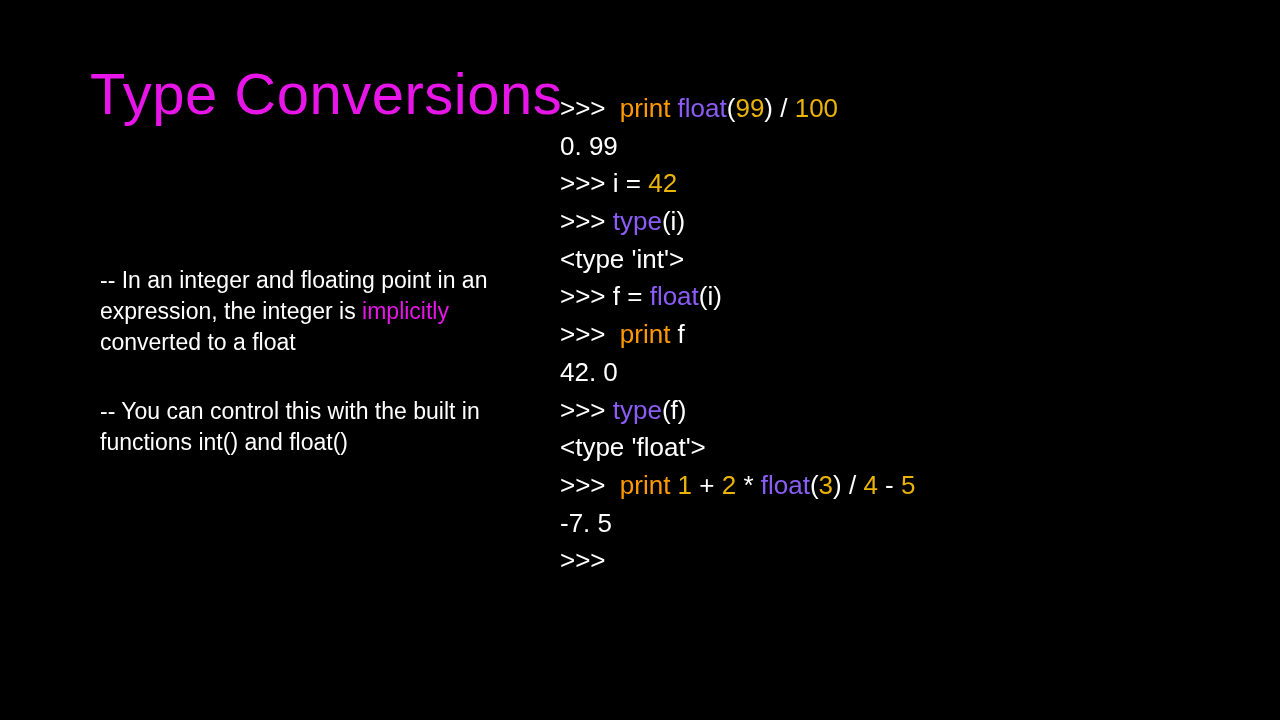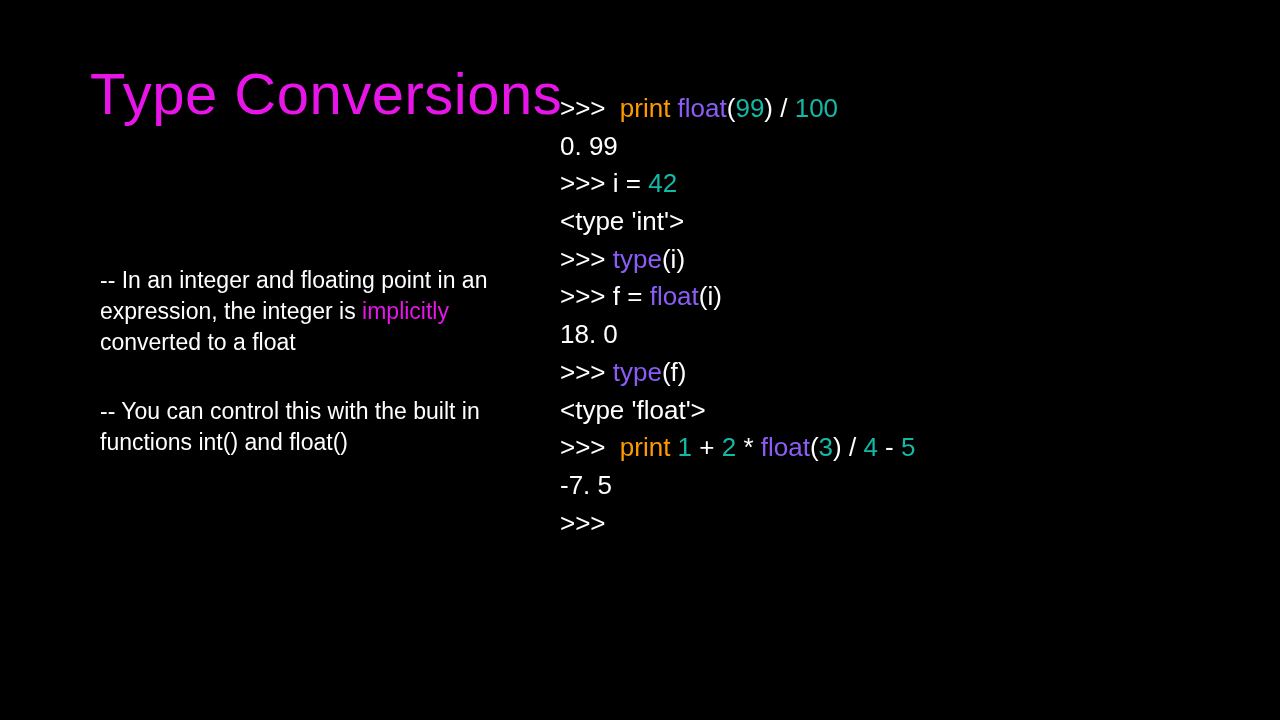--- a/index.html
+++ b/index.html
@@ -50,21 +50,21 @@
     font-size: 26px;
     line-height: 1.45;
     font-family: Arial, Helvetica, sans-serif;
   }
   .code-line {
     white-space: pre;
   }
   .prompt { color: #fff; }
   .kw { color: #ff9900; margin-left: 7px; }
   .fn { color: #8b5cf6; margin-top: 40px; }
-  .num { color: #14b8a6; }
+  .num { color: #eab308; }
   .op { color: #fff; }
   .out { color: #fff; }
 </style>
 </head>
 <body>
 
 <div class="slide">
 
   <div class="title">Type Conversions</div>
 
@@ -76,28 +76,29 @@
   </div>
 
   <div class="right-col">
 
     <div class="code-line"><span class="prompt">&gt;&gt;&gt; </span><span class="kw">print</span><span> </span><span class="fn">float</span><span>(</span><span class="num">99</span><span>)</span><span class="op"> / </span><span class="num">100</span></div>
 
     <div class="code-line out">0. 99</div>
 
     <div class="code-line"><span class="prompt">&gt;&gt;&gt; </span><span><span>i</span><span> = </span><span class="num">42</span></span></div>
 
+    <div class="code-line"><span class="prompt">&gt;&gt;&gt; </span><span class="fn">type</span><span>(</span><span>i</span><span>)</span></div>
+
     <div class="code-line out">&lt;type 'int'&gt;</div>
-
-    <div class="code-line"><span class="prompt">&gt;&gt;&gt; </span><span class="fn">type</span><span>(</span><span>i</span><span>)</span></div>
 
     <div class="code-line"><span class="prompt">&gt;&gt;&gt; </span><span>f</span><span> = </span><span class="fn">float</span><span>(</span><span>i</span><span>)</span></div>
 
+    <div class="code-line"><span class="prompt">&gt;&gt;&gt; </span><span class="kw">print</span><span> </span><span>f</span></div>
 
-    <div class="code-line out">18. 0</div>
+    <div class="code-line out">42. 0</div>
 
     <div class="code-line"><span class="prompt">&gt;&gt;&gt; </span><span class="fn">type</span><span>(</span><span>f</span><span>)</span></div>
 
     <div class="code-line out">&lt;type 'float'&gt;</div>
 
     <div class="code-line"><span class="prompt">&gt;&gt;&gt; </span><span class="kw">print</span><span> </span><span class="num">1</span><span class="op"> + </span><span class="num">2</span><span class="op"> * </span><span class="fn">float</span><span>(</span><span class="num">3</span><span>)</span><span class="op"> / </span><span class="num">4</span><span class="op"> - </span><span class="num">5</span></div>
 
     <div class="code-line out">-7. 5</div>
 
     <div class="code-line"><span class="prompt">&gt;&gt;&gt;</span></div>

